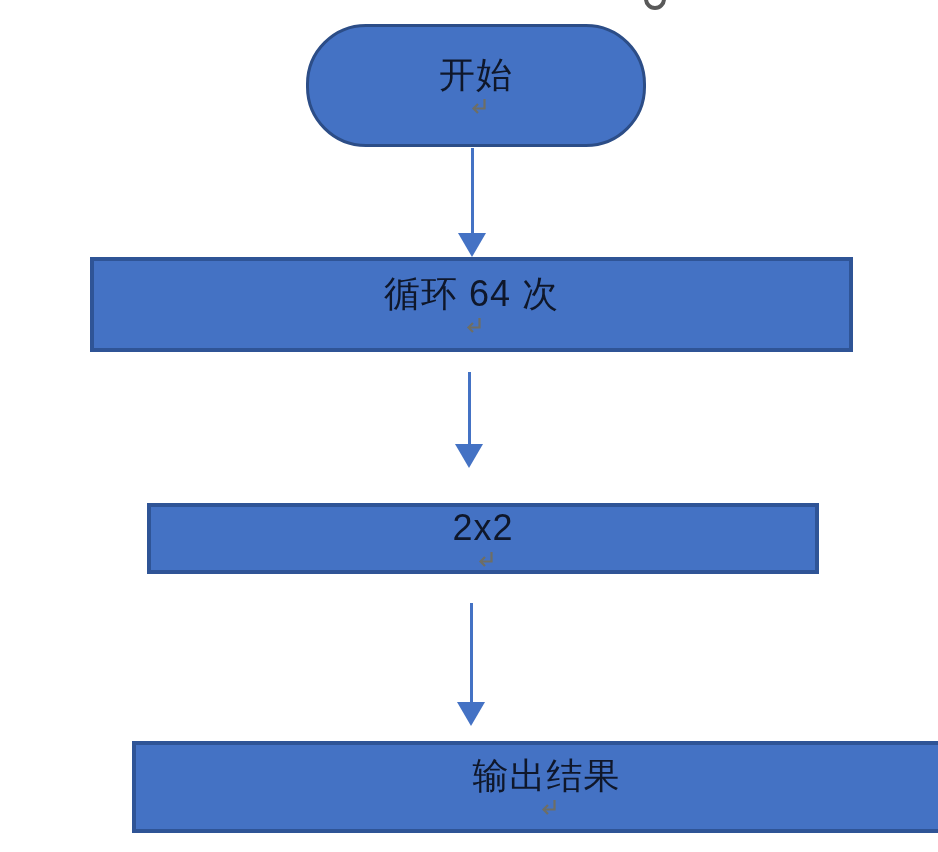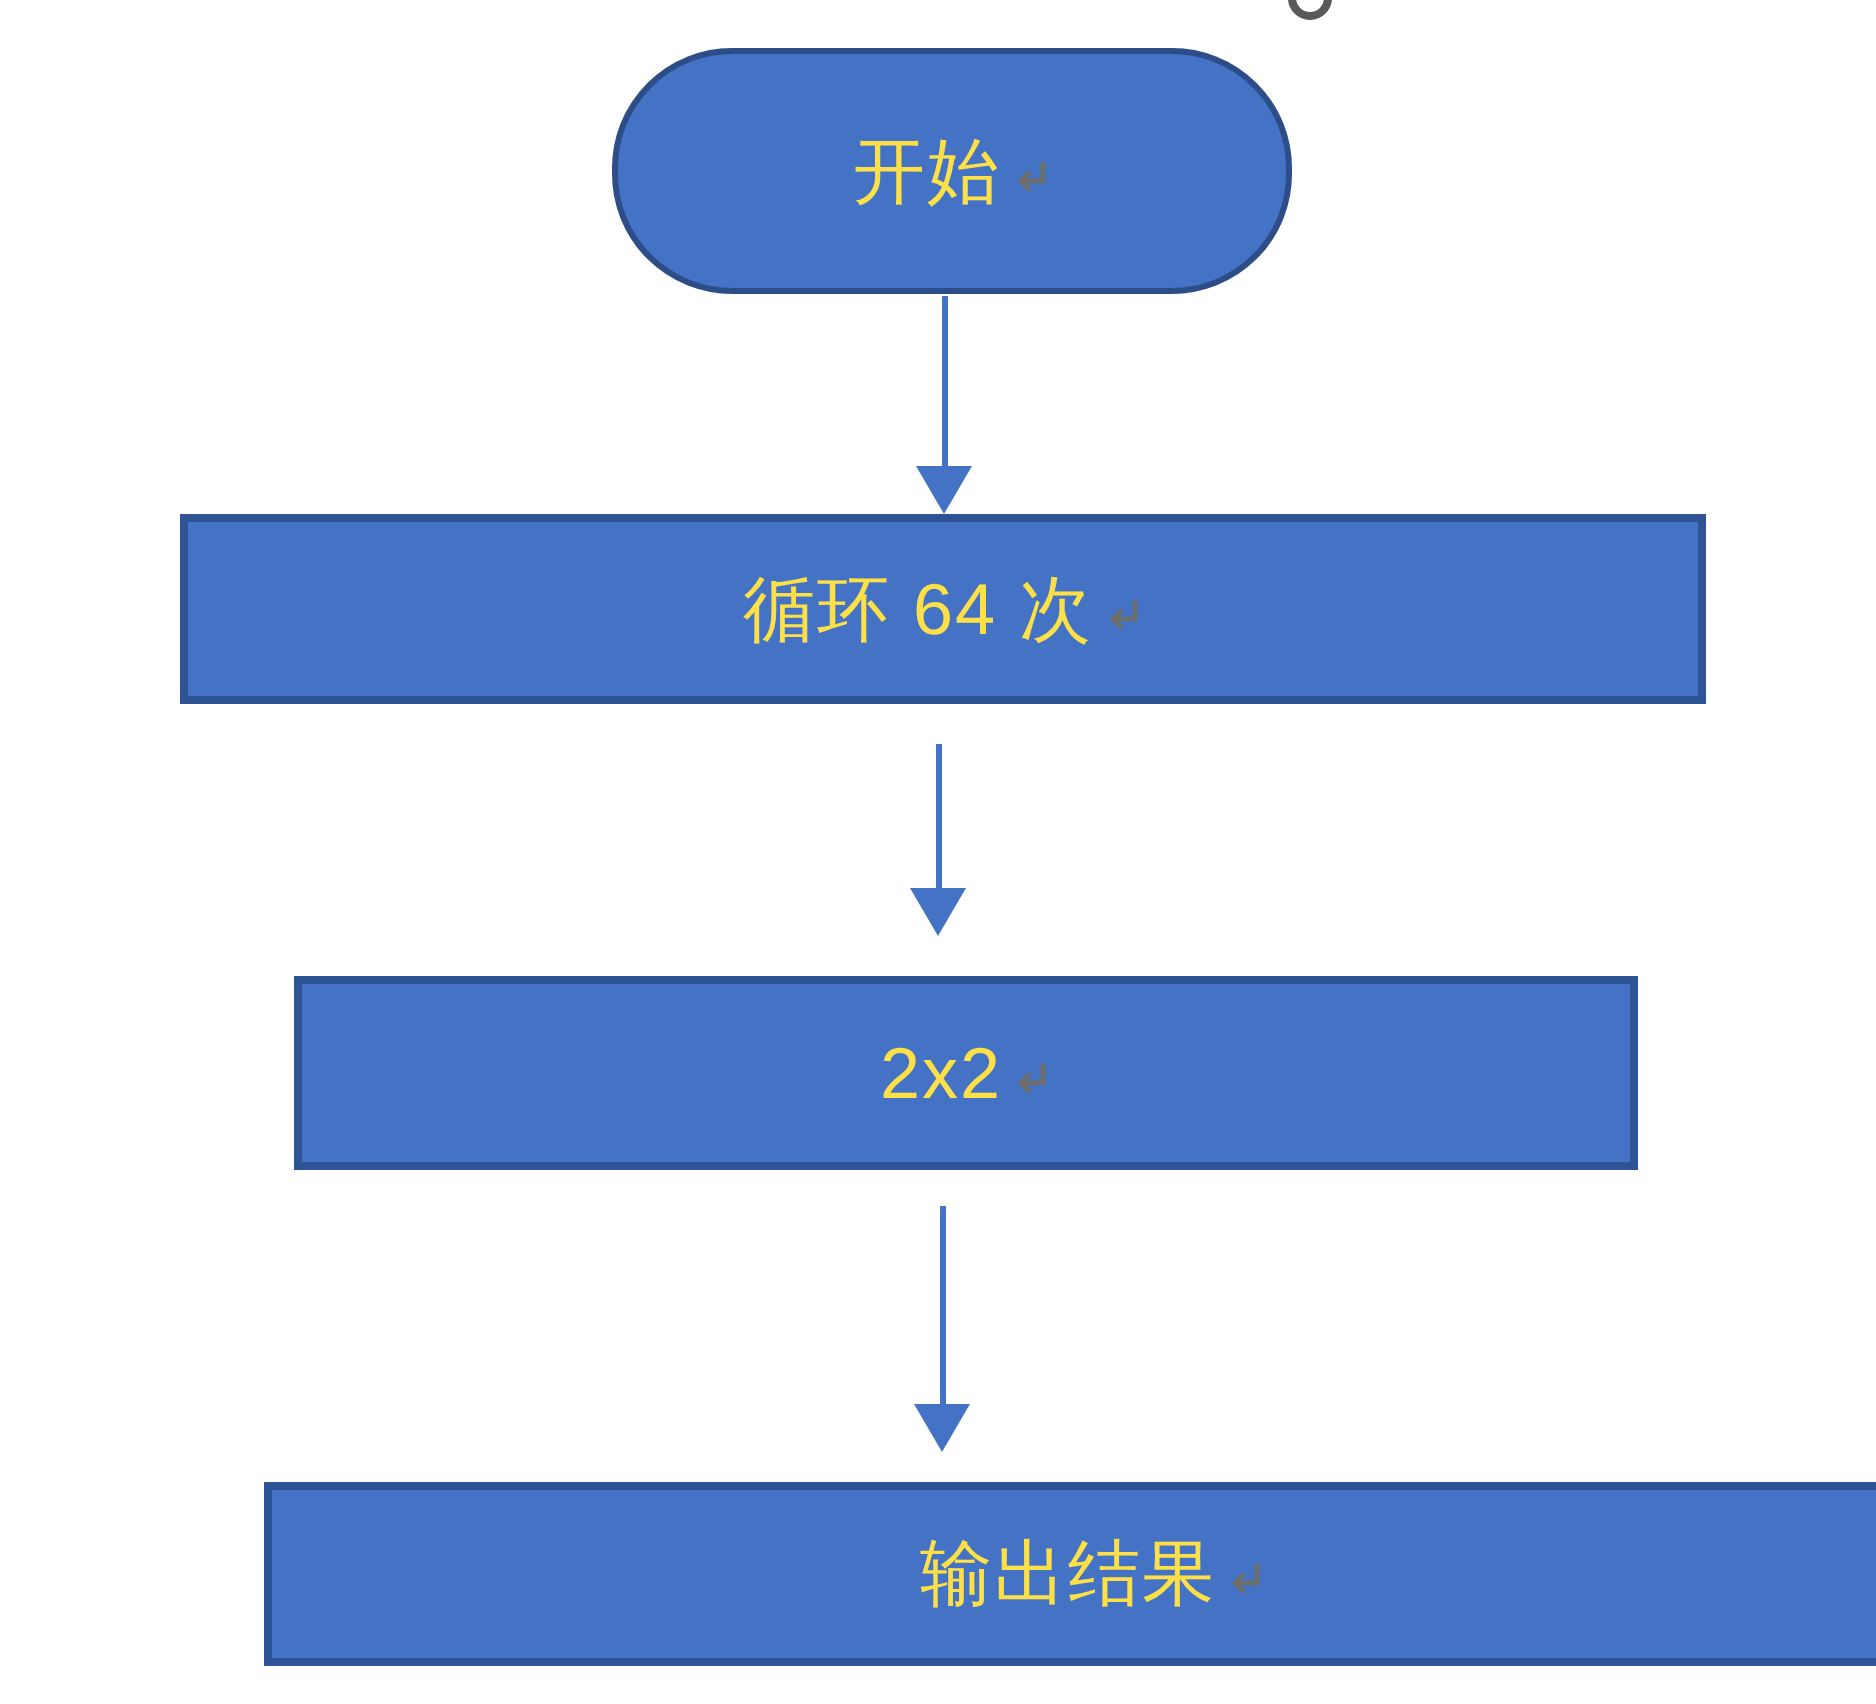--- a/index.html
+++ b/index.html
@@ -15,36 +15,37 @@
     background: #ffffff;
     overflow: hidden;
   }
   .node {
     position: absolute;
     box-sizing: border-box;
     background: #4472C4;
     display: flex;
     align-items: center;
     justify-content: center;
-    color: #fde047;
+    color: #0f172a;
     font-size: 36px;
     font-weight: 400;
     letter-spacing: 1px;
     white-space: nowrap;
+    flex-direction: column;
   }
   .node .label { line-height: 1; }
   .stadium {
     left: 306px; top: 24px;
     width: 340px; height: 123px;
     border: 3px solid #2C4D87;
     border-radius: 60px;
   }
   .rect { border: 4px solid #2F5496; justify-content: center; }
   .rect.box-loop   { left: 90px;  top: 257px; width: 763px; height: 95px; }
-  .rect.box-pool   { left: 147px; top: 488px; width: 672px; height: 97px; }
+  .rect.box-pool   { left: 147px; top: 503px; width: 672px; height: 71px; }
   .rect.box-output { left: 132px; top: 741px; width: 829px; height: 92px; }
 
   .connector-line {
     position: absolute;
     width: 2.5px;
     background: #4472C4;
   }
   .line-1 { left: 471px; top: 148px; height: 86px; }
   .line-2 { left: 468px; top: 372px; height: 74px; }
   .line-3 { left: 470px; top: 603px; height: 100px; }

